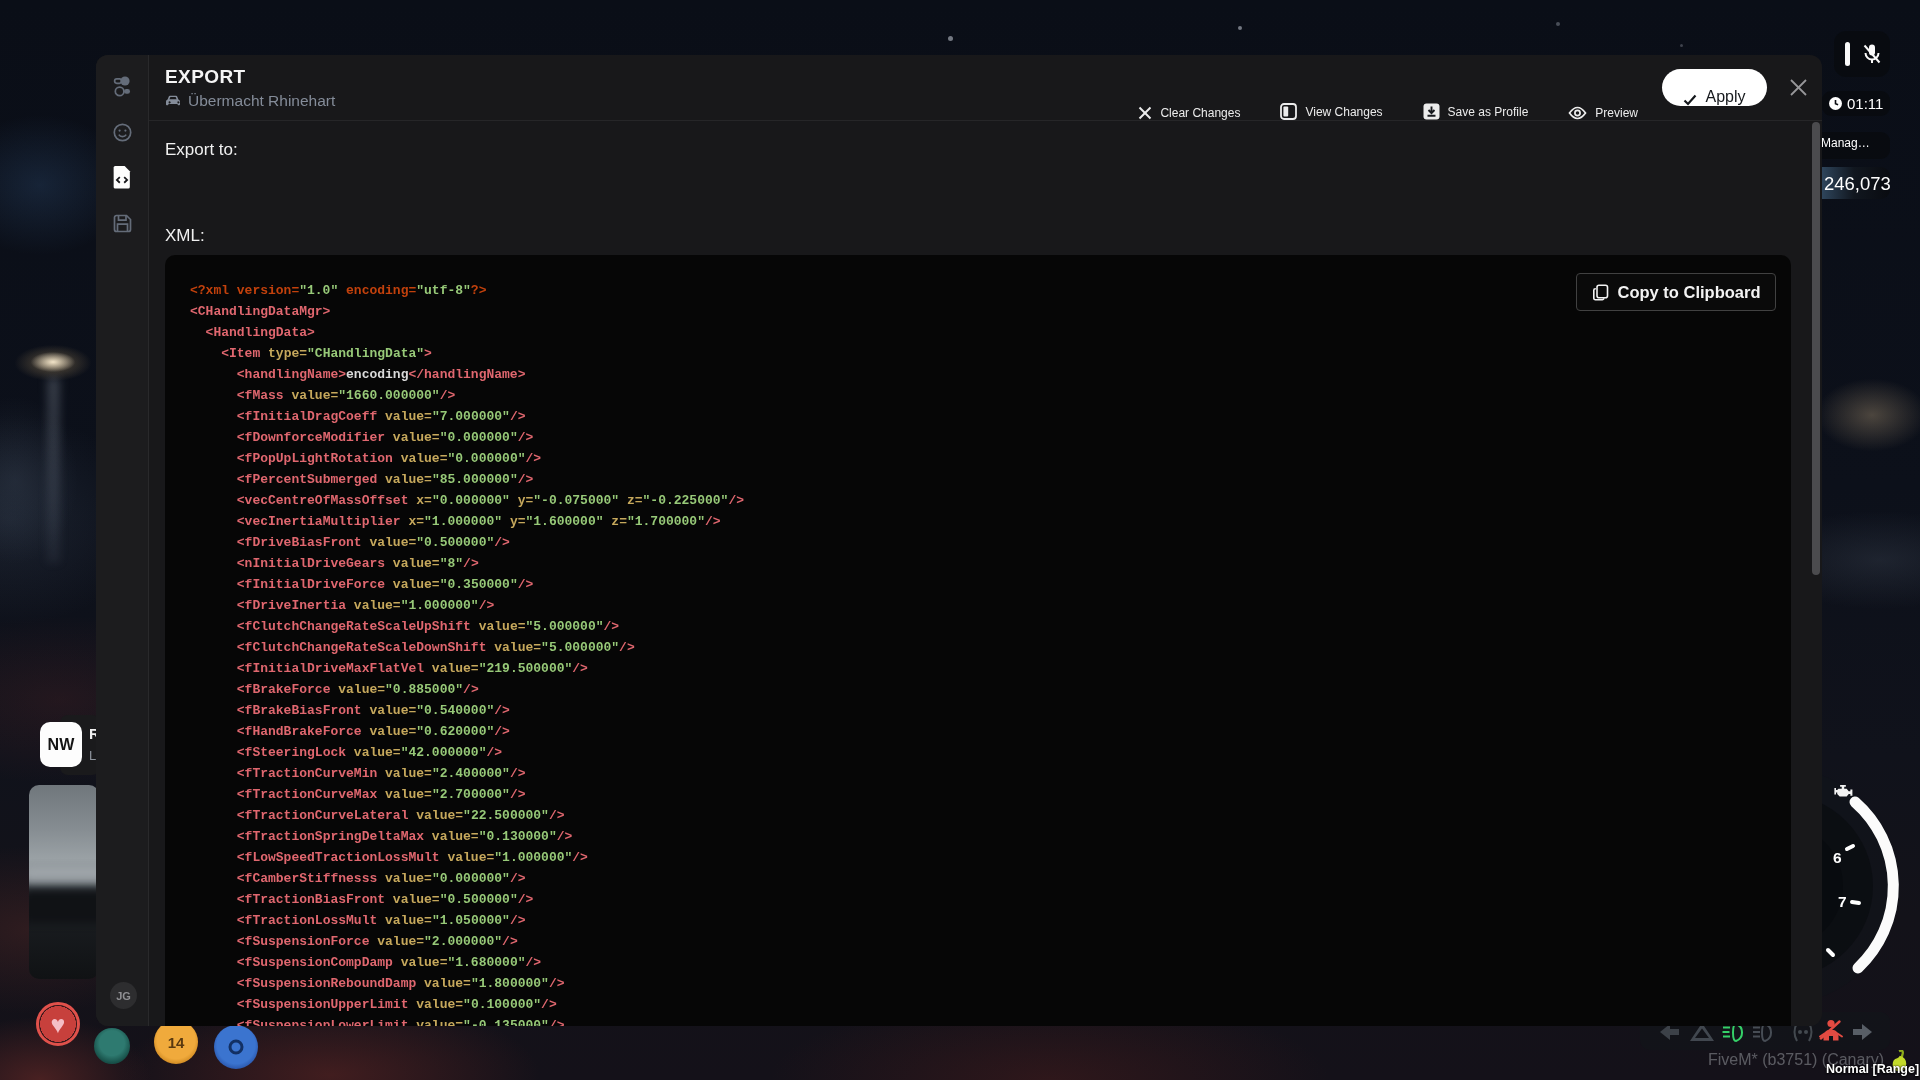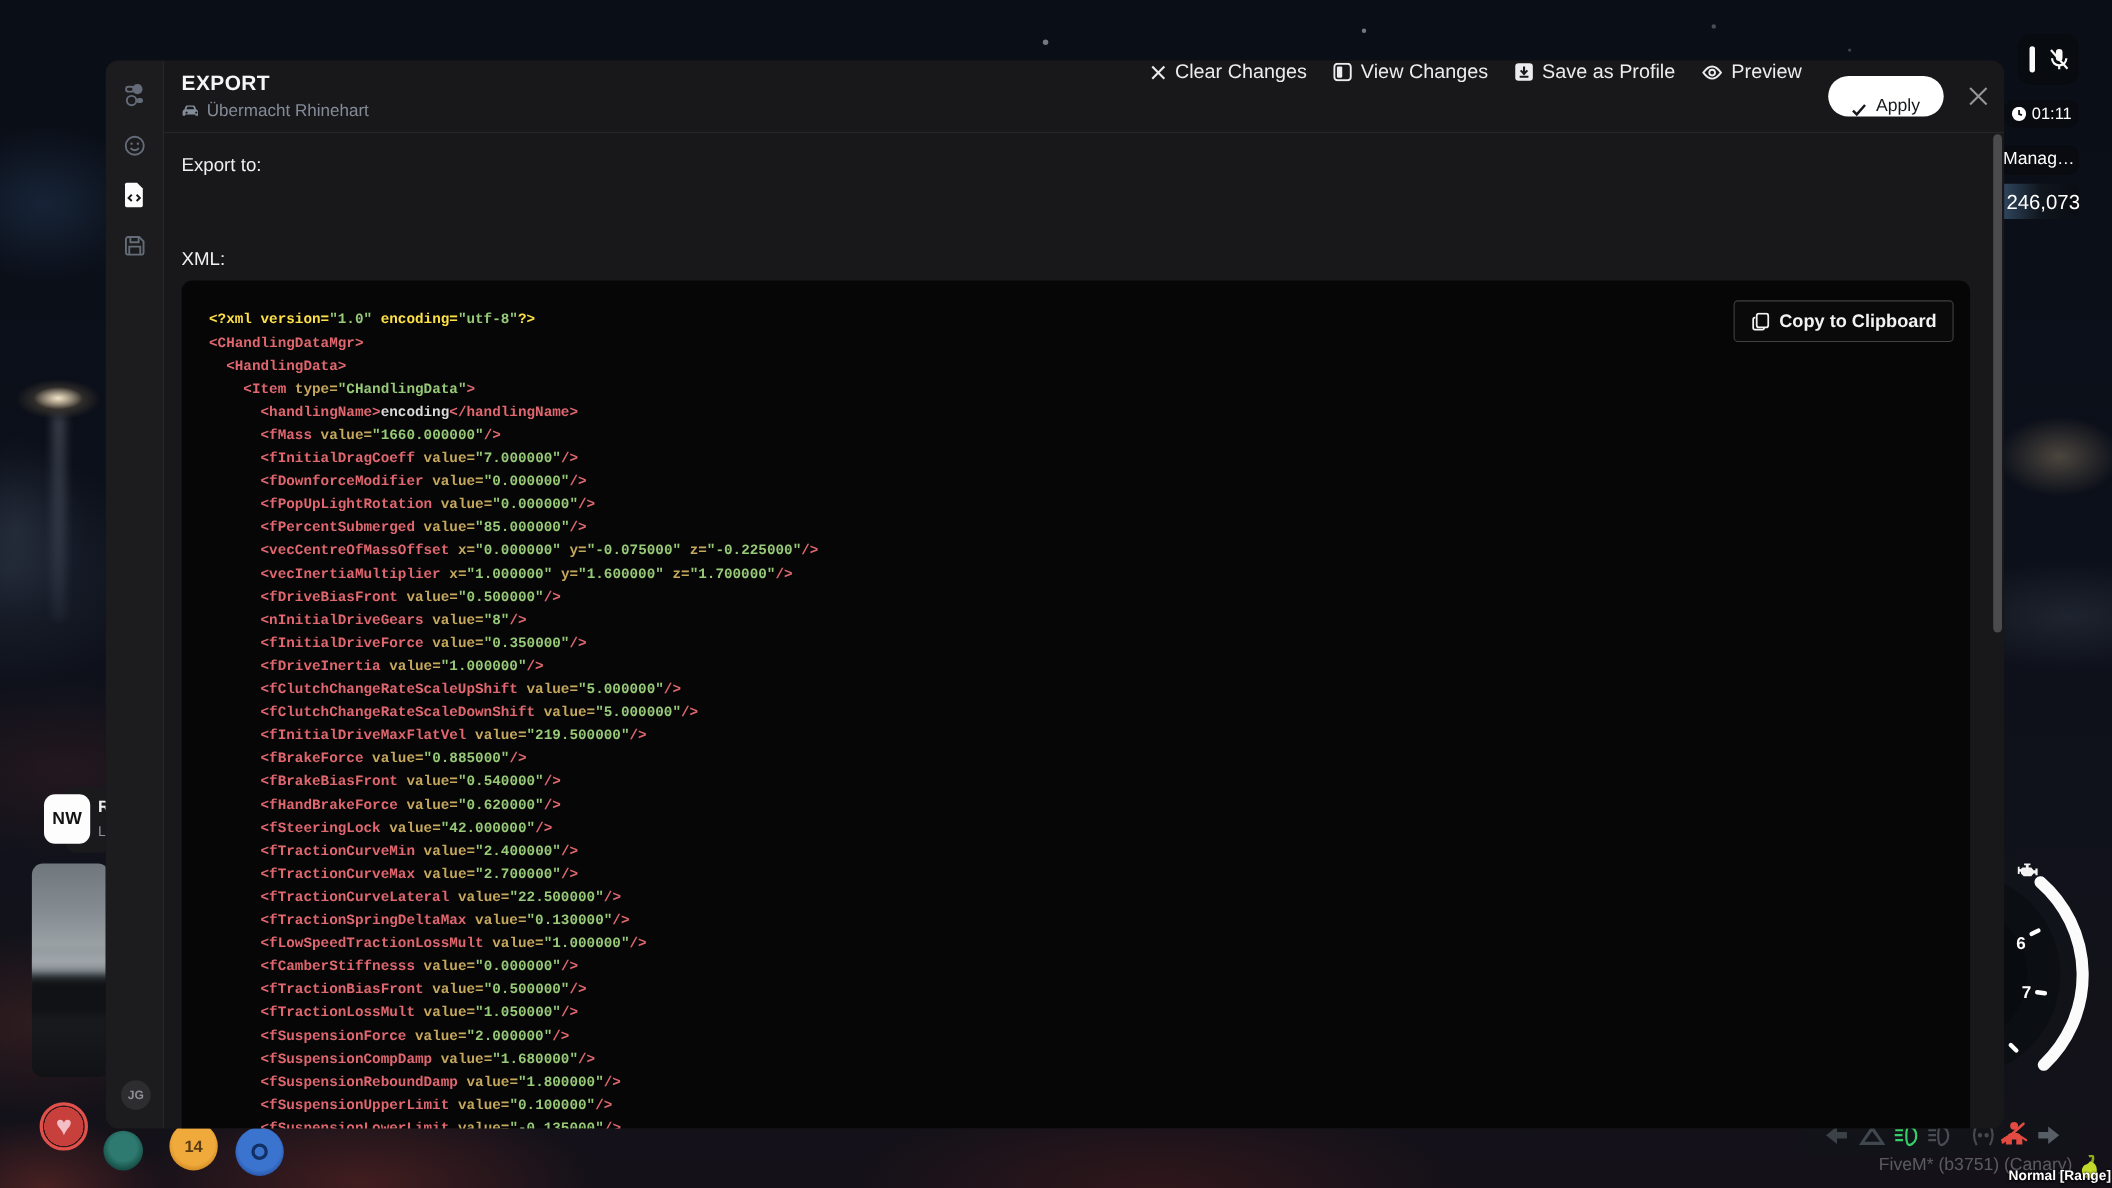--- a/index.html
+++ b/index.html
@@ -40,31 +40,31 @@
 .beltrow{position:absolute;left:1640px;top:1012px;width:250px;height:38px;border-radius:10px;background:rgba(18,21,26,.78)}
 .fivem{position:absolute;left:1708px;top:1051px;color:rgba(188,192,198,.42);font-size:16px;white-space:nowrap}
 .range{position:absolute;left:1826px;top:1062px;color:#fff;font-weight:700;font-size:12.5px;text-shadow:0 1px 2px #000,0 0 2px #000;white-space:nowrap}
 
 .modal{position:absolute;left:96px;top:55px;width:1726px;height:971px;background:#18181a;border-radius:12px;overflow:hidden}
 .side{position:absolute;left:0;top:0;width:53px;height:100%;background:#1c1c1e;border-right:1px solid #29292b}
 .sideic{position:absolute;left:16px}
 .hdrline{position:absolute;left:53px;top:65px;right:0;height:1px;background:#262628}
 .title{position:absolute;left:69px;top:11px;font-size:19px;font-weight:700;color:#f5f5f5;letter-spacing:.4px}
 .subt{position:absolute;left:69px;top:37px;font-size:15.5px;color:#848c99;display:flex;align-items:center;gap:7px}
-.tools{position:absolute;right:119px;top:0;height:65px;display:flex;align-items:flex-start;gap:24px;color:#ececec;font-size:18px;font-weight:500}
+.tools{position:absolute;right:119px;top:0;height:65px;display:flex;align-items:flex-end;gap:40px;color:#ececec;font-size:12px;font-weight:500}
 .tool{display:flex;align-items:center;gap:8px}
 .apply{position:absolute;right:55px;top:14px;width:105px;height:37px;background:#fff;border-radius:19px;color:#15181c;font-size:16px;font-weight:400;display:flex;align-items:flex-end;justify-content:center;gap:8px}
 .xclose{position:absolute;right:14px;top:23px}
 .lbl{position:absolute;left:69px;color:#f0f0f0;font-size:17px}
 .select{position:absolute;left:69px;top:114px;width:1626px;height:37px;background:#1b1b1d;border:1px solid #2f2f31;border-radius:9px;color:#e9e9e9;font-size:16.5px;display:flex;align-items:center;padding:0 14px}
 .chev{position:absolute;right:20px;top:0;bottom:0;display:flex;align-items:center}
 .codebox{position:absolute;left:69px;top:200px;width:1626px;height:771px;background:#060606;border-radius:10px 10px 0 0}
 pre{position:absolute;left:25px;top:25px;font-family:"Liberation Mono",monospace;font-size:13px;line-height:21px;font-weight:700;color:#cfcfcf}
 pre i{font-style:normal}
-.t{color:#e0676f}.a{color:#c6a85c}.s{color:#97c978}.d{color:#fde047}.p{color:#dadada}
+.t{color:#e0676f}.a{color:#c6a85c}.s{color:#97c978}.d{color:#c2410c}.p{color:#dadada}
 .copy{position:absolute;left:1411px;top:18px;width:200px;height:38px;border:1px solid #414141;border-radius:4px;color:#f3f3f3;font-size:16.5px;font-weight:600;display:flex;align-items:center;justify-content:center;gap:9px;background:#0a0a0a}
 .sbar{position:absolute;left:1716px;top:67px;width:8px;height:453px;border-radius:4px;background:#4b4b4e}
 svg{display:block}
 </style></head><body>
 <div class="bg"></div>
 <div style="position:absolute;left:47px;top:378px;width:13px;height:185px;background:linear-gradient(180deg,rgba(150,160,175,.30),rgba(120,130,150,.10));filter:blur(4px)"></div>
 <div class="dot" style="left:948px;top:36px;width:5px;height:5px"></div>
 <div class="dot" style="left:1238px;top:26px;width:4px;height:4px"></div>
 <div class="dot" style="left:1556px;top:22px;width:4px;height:4px;opacity:.6"></div>
 <div class="dot" style="left:1680px;top:44px;width:3px;height:3px;opacity:.5"></div>
@@ -115,21 +115,21 @@
   </svg>
 </div>
 <div class="chip clock">
     <svg style="position:absolute;left:7px;top:6px" width="13" height="13" viewBox="0 0 13 13">
       <circle cx="6.5" cy="6.5" r="6.5" fill="#fff"></circle>
       <path d="M6.5 3 v3.7 l2.6 1" stroke="#0b0d11" stroke-width="1.6" fill="none"></path>
     </svg>
     <span style="position:absolute;left:25px;top:4px;font-size:15px">01:11</span>
   </div>
 <div class="chip manag">
-    <span style="position:absolute;left:11px;top:4px;font-size:16px">Manag…</span>
+    <span style="position:absolute;left:11px;top:4px;font-size:12px">Manag…</span>
   </div>
 <div class="chip money">
     <span style="position:absolute;left:14px;top:6px;font-size:18.5px">246,073</span>
   </div>
 
 <div class="beltrow"></div>
 <svg class="abs" style="left:1656px;top:1019px" width="230" height="26" viewBox="0 0 230 26">
   <path d="M14 5 L4 13 L14 21 v-5 h9 v-6 h-9 z" fill="#3c4148"></path>
   <path d="M46 4 L58 22 H34 z M46 9.5 L53 19 H39 z" fill="#41474f" fill-rule="evenodd"></path>
   <g stroke="#35d068" stroke-width="2" fill="none">

